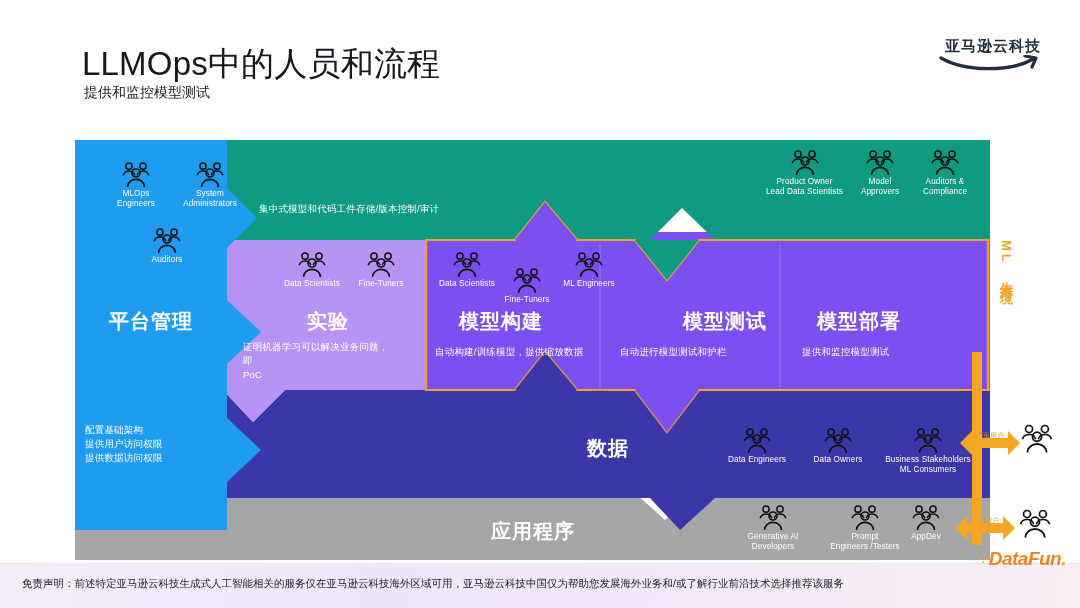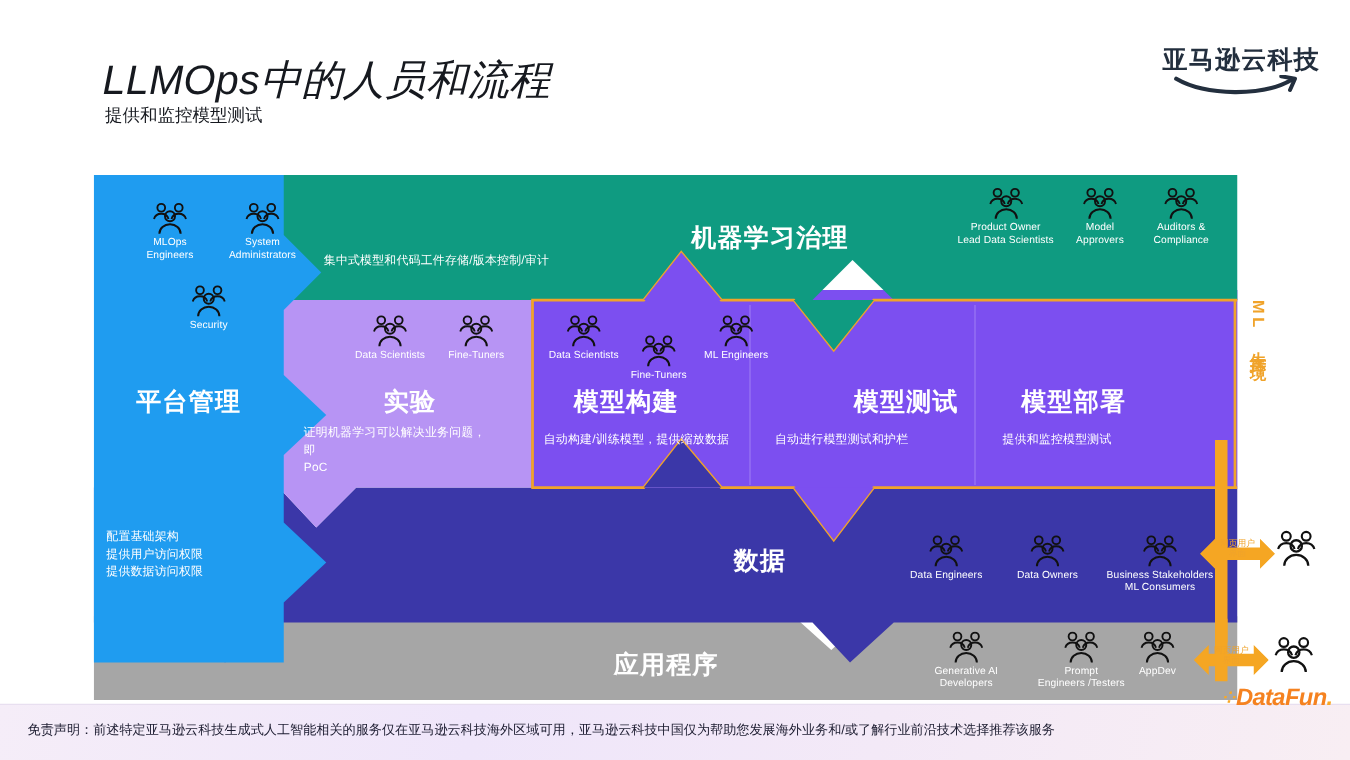--- a/index.html
+++ b/index.html
@@ -8,28 +8,27 @@
     font-family:"Liberation Sans","DejaVu Sans",sans-serif;
     overflow:hidden;position:relative;
   }
   .slide{position:absolute;inset:0;}
 
   
   .title{
     position:absolute;left:82px;top:42px;
     font-size:33px;font-weight:400;color:#16191f;letter-spacing:.2px;
     white-space:nowrap;
-    font-style:italic;
   }
   .subtitle{
     position:absolute;left:84px;top:84px;
     font-size:14px;color:#16191f;white-space:nowrap;
   }
   .aws-logo{position:absolute;right:22px;top:38px;width:130px;text-align:center;}
-  .aws-logo .cn{font-size:20px;font-weight:700;color:#232f3e;letter-spacing:1px;line-height:1;}
+  .aws-logo .cn{font-size:15px;font-weight:700;color:#232f3e;letter-spacing:1px;line-height:1;}
   .aws-logo svg{display:block;margin:2px auto 0;}
 
   
   .diagram{position:absolute;left:75px;top:140px;width:915px;height:420px;}
   .band-label{
     position:absolute;color:#fff;font-weight:700;
     font-size:19px;letter-spacing:1px;white-space:nowrap;
   }
   .band-label.big{font-size:20px;}
   .band-desc{
@@ -116,21 +115,20 @@
       <line x1="351" y1="100" x2="351" y2="250" stroke="#f0a32a" stroke-width="2.2"></line>
       <line x1="913" y1="100" x2="913" y2="250" stroke="#f0a32a" stroke-width="2.2"></line>
 
       <line x1="525" y1="104" x2="525" y2="248" stroke="#ffffff" stroke-opacity=".22" stroke-width="1"></line>
       <line x1="705" y1="104" x2="705" y2="248" stroke="#ffffff" stroke-opacity=".22" stroke-width="1"></line>
 
       <rect x="897" y="212" width="10" height="162" fill="#f5a623"></rect>
       <rect x="897" y="355" width="10" height="50" fill="#f5a623"></rect>
     </svg>
 
-    <div class="band-label big" style="left:478px;top:37px;">机器学习治理</div>
     <div class="band-desc" style="left:184px;top:62px;">集中式模型和代码工件存储/版本控制/审计</div>
 
     <div class="person" style="left:770px;top:10px;width:70px;">
       <svg width="30" height="26" viewBox="0 0 30 26">
         <circle cx="8" cy="4.2" r="3.1" fill="none" stroke="#111" stroke-width="1.5"></circle>
         <circle cx="22" cy="4.2" r="3.1" fill="none" stroke="#111" stroke-width="1.5"></circle>
         <path d="M2.2 13.2 a6 5.6 0 0 1 11.6 0" fill="none" stroke="#111" stroke-width="1.5"></path>
         <path d="M16.2 13.2 a6 5.6 0 0 1 11.6 0" fill="none" stroke="#111" stroke-width="1.5"></path>
         <circle cx="15" cy="11" r="4" fill="none" stroke="#111" stroke-width="1.6"></circle>
         <path d="M6.5 25 a8.5 7.6 0 0 1 17 0" fill="none" stroke="#111" stroke-width="1.6"></path>
@@ -189,21 +187,21 @@
     </div>
     <div class="person" style="left:58px;top:88px;width:68px;">
       <svg width="30" height="26" viewBox="0 0 30 26">
         <circle cx="8" cy="4.2" r="3.1" fill="none" stroke="#111" stroke-width="1.5"></circle>
         <circle cx="22" cy="4.2" r="3.1" fill="none" stroke="#111" stroke-width="1.5"></circle>
         <path d="M2.2 13.2 a6 5.6 0 0 1 11.6 0" fill="none" stroke="#111" stroke-width="1.5"></path>
         <path d="M16.2 13.2 a6 5.6 0 0 1 11.6 0" fill="none" stroke="#111" stroke-width="1.5"></path>
         <circle cx="15" cy="11" r="4" fill="none" stroke="#111" stroke-width="1.6"></circle>
         <path d="M6.5 25 a8.5 7.6 0 0 1 17 0" fill="none" stroke="#111" stroke-width="1.6"></path>
       </svg>
-      <div class="plabel">Security</div>
+      <div class="plabel">Auditors</div>
     </div>
     <div class="band-label big" style="left:34px;top:168px;">平台管理</div>
     <div class="band-desc" style="left:10px;top:283px;">配置基础架构
 提供用户访问权限
 提供数据访问权限</div>
 
     <div class="person" style="left:200px;top:112px;width:74px;">
       <svg width="30" height="26" viewBox="0 0 30 26">
         <circle cx="8" cy="4.2" r="3.1" fill="none" stroke="#111" stroke-width="1.5"></circle>
         <circle cx="22" cy="4.2" r="3.1" fill="none" stroke="#111" stroke-width="1.5"></circle>

